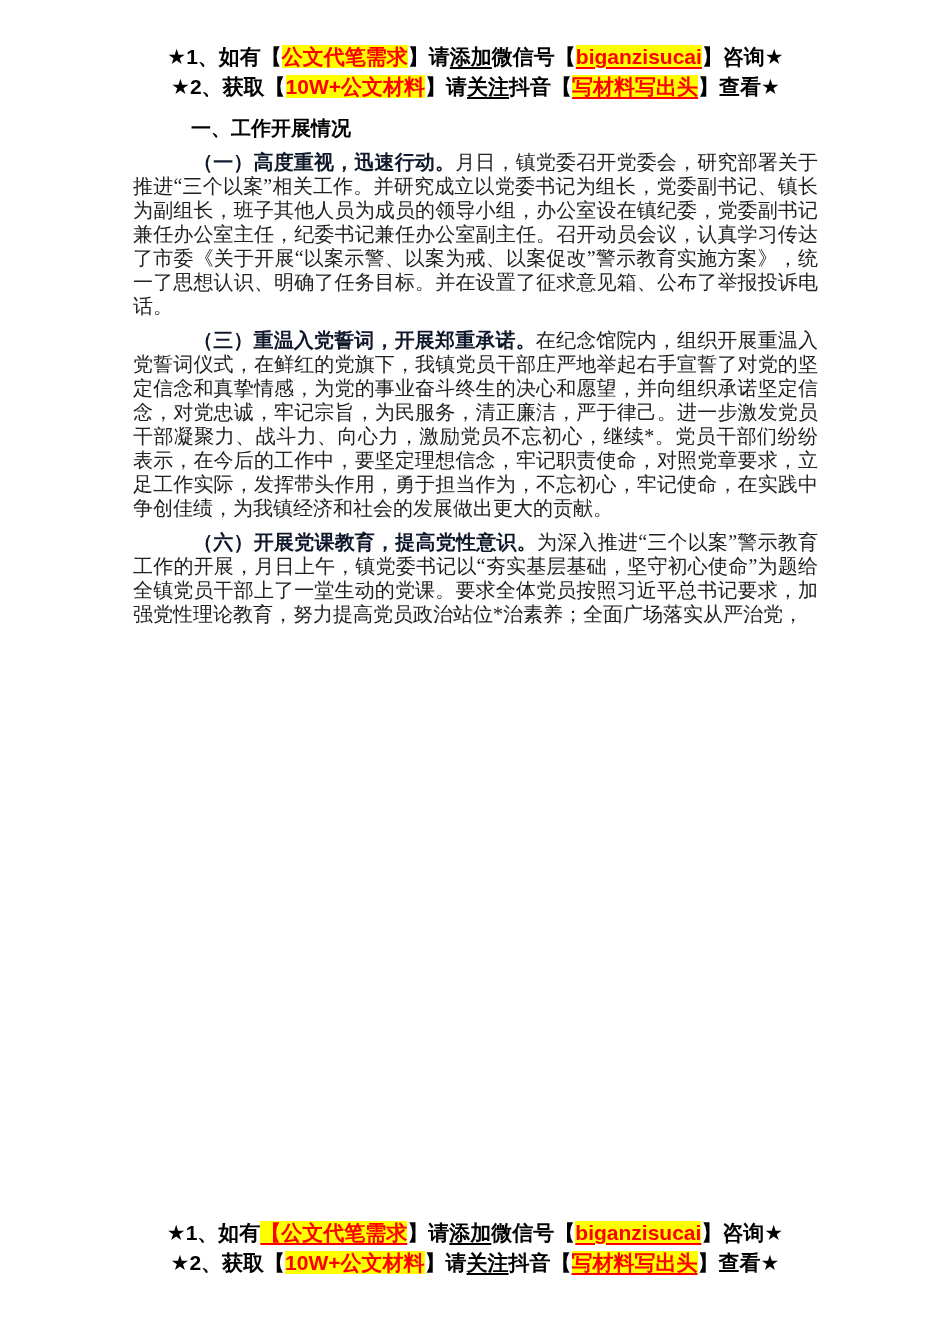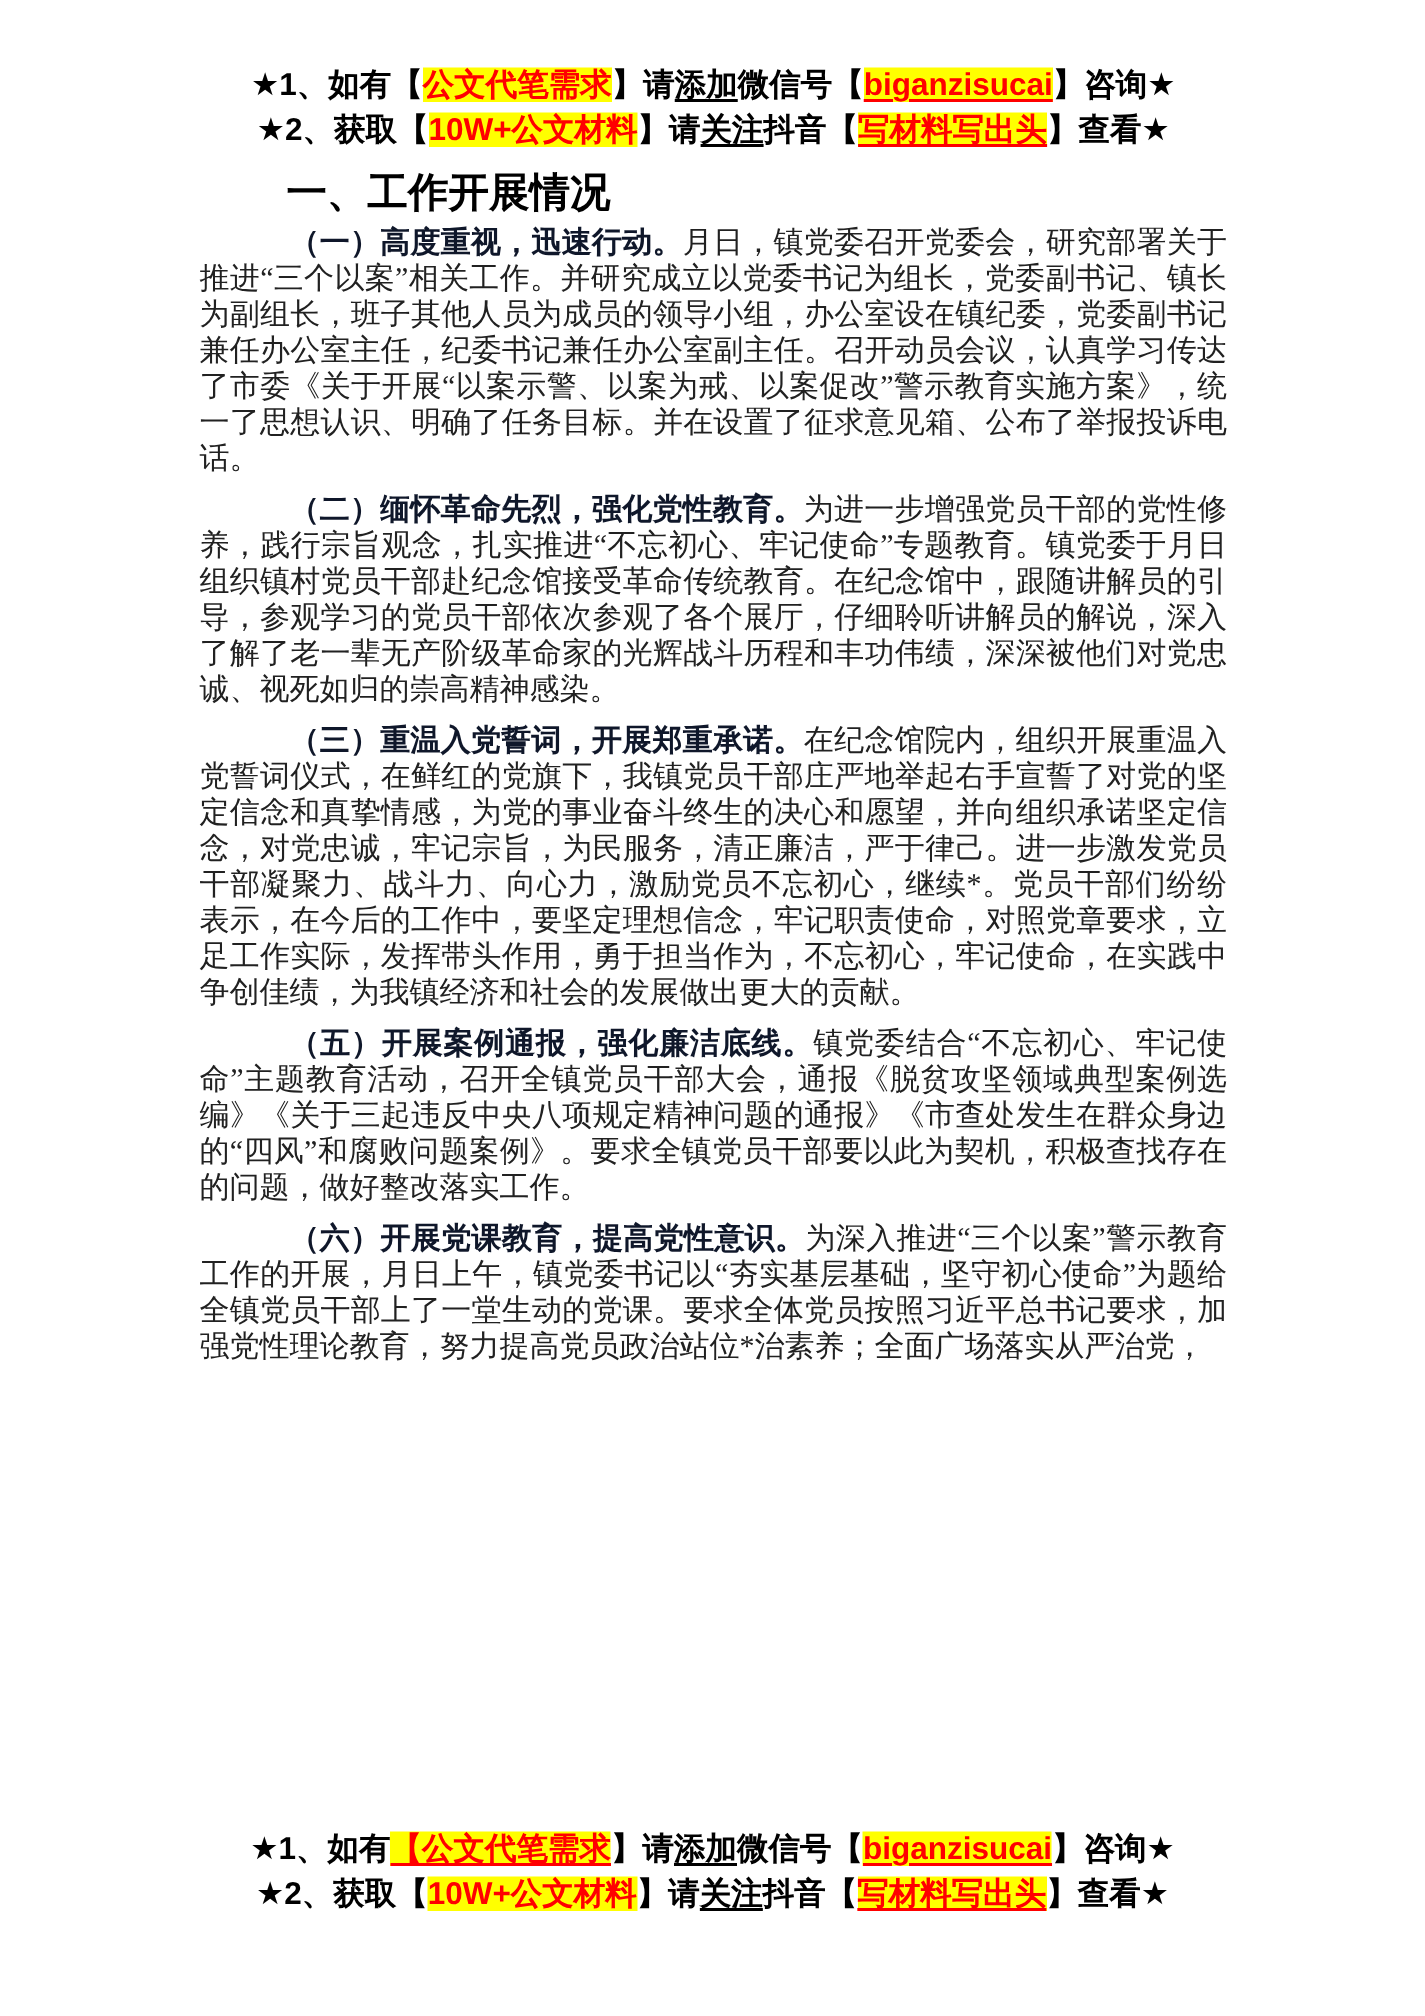--- a/index.html
+++ b/index.html
@@ -33,21 +33,21 @@
   .seg-hl-u{background:#ffff00;color:#ff0000;text-decoration:underline;text-decoration-color:#ff0000;text-decoration-thickness:2px;text-underline-offset:3px;}
   .seg-u{text-decoration:underline;text-decoration-color:#000;text-decoration-thickness:2px;text-underline-offset:3px;}
   
   .doc{
     font-size:20px;
     line-height:24px;
     text-align:justify;
   }
   .intro{margin:12px 0 10px 0;text-indent:0;}
   .section-heading{
-    font-size:27px;
+    font-size:20px;
     font-weight:700;
     color:#000;
     margin:14px 0 2px 0;
     text-indent:58px;
     line-height:24px;
   }
   .para{margin:10px 0 10px 0;text-indent:60px;}
   .para .lead{color:#0f172a;font-weight:700;}
 </style>
 </head>
@@ -57,23 +57,21 @@
 
   <div class="ad ad-header">
     <div class="ad-line"><span class="seg seg-plain">★1、如有【</span><span class="seg seg-hl">公文代笔需求</span><span class="seg seg-plain">】请</span><span class="seg seg-u">添加</span><span class="seg seg-plain">微信号【</span><span class="seg seg-hl-u">biganzisucai</span><span class="seg seg-plain">】咨询★</span></div>
     <div class="ad-line"><span class="seg seg-plain">★2、获取【</span><span class="seg seg-hl">10W+公文材料</span><span class="seg seg-plain">】请</span><span class="seg seg-u">关注</span><span class="seg seg-plain">抖音【</span><span class="seg seg-hl-u">写材料写出头</span><span class="seg seg-plain">】查看★</span></div>
   </div>
 
   <div class="doc">
     <h2 class="section-heading">一、工作开展情况</h2>
     <div id="paragraphs">
         <p class="para"><b class="lead">（一）高度重视，迅速行动。</b><span>月日，镇党委召开党委会，研究部署关于推进“三个以案”相关工作。并研究成立以党委书记为组长，党委副书记、镇长为副组长，班子其他人员为成员的领导小组，办公室设在镇纪委，党委副书记兼任办公室主任，纪委书记兼任办公室副主任。召开动员会议，认真学习传达了市委《关于开展“以案示警、以案为戒、以案促改”警示教育实施方案》，统一了思想认识、明确了任务目标。并在设置了征求意见箱、公布了举报投诉电话。</span></p>
-        <p class="para"><b class="lead">（二）缅怀革命先烈，强化党性教育。</b><span>为进一步增强党员干部的党性修养，践行宗旨观念，扎实推进“不忘初心、牢记使命”专题教育。镇党委于月日组织镇村党员干部赴纪念馆接受革命传统教育。在纪念馆中，跟随讲解员的引导，参观学习的党员干部依次参观了各个展厅，仔细聆听讲解员的解说，深入了解了老一辈无产阶级革命家的光辉战斗历程和丰功伟绩，深深被他们对党忠诚、视死如归的崇高精神感染。</span></p>
         <p class="para"><b class="lead">（三）重温入党誓词，开展郑重承诺。</b><span>在纪念馆院内，组织开展重温入党誓词仪式，在鲜红的党旗下，我镇党员干部庄严地举起右手宣誓了对党的坚定信念和真挚情感，为党的事业奋斗终生的决心和愿望，并向组织承诺坚定信念，对党忠诚，牢记宗旨，为民服务，清正廉洁，严于律己。进一步激发党员干部凝聚力、战斗力、向心力，激励党员不忘初心，继续*。党员干部们纷纷表示，在今后的工作中，要坚定理想信念，牢记职责使命，对照党章要求，立足工作实际，发挥带头作用，勇于担当作为，不忘初心，牢记使命，在实践中争创佳绩，为我镇经济和社会的发展做出更大的贡献。</span></p>
-        <p class="para"><b class="lead">（五）开展案例通报，强化廉洁底线。</b><span>镇党委结合“不忘初心、牢记使命”主题教育活动，召开全镇党员干部大会，通报《脱贫攻坚领域典型案例选编》《关于三起违反中央八项规定精神问题的通报》《市查处发生在群众身边的“四风”和腐败问题案例》。要求全镇党员干部要以此为契机，积极查找存在的问题，做好整改落实工作。</span></p>
         <p class="para"><b class="lead">（六）开展党课教育，提高党性意识。</b><span>为深入推进“三个以案”警示教育工作的开展，月日上午，镇党委书记以“夯实基层基础，坚守初心使命”为题给全镇党员干部上了一堂生动的党课。要求全体党员按照习近平总书记要求，加强党性理论教育，努力提高党员政治站位*治素养；全面广场落实从严治党，</span></p>
       </div>
   </div>
 
   <div class="ad ad-footer">
     <div class="ad-line"><span class="seg seg-plain">★1、如有</span><span class="seg seg-hl-u">【公文代笔需求</span><span class="seg seg-plain">】请</span><span class="seg seg-u">添加</span><span class="seg seg-plain">微信号【</span><span class="seg seg-hl-u">biganzisucai</span><span class="seg seg-plain">】咨询★</span></div>
     <div class="ad-line"><span class="seg seg-plain">★2、获取【</span><span class="seg seg-hl">10W+公文材料</span><span class="seg seg-plain">】请</span><span class="seg seg-u">关注</span><span class="seg seg-plain">抖音【</span><span class="seg seg-hl-u">写材料写出头</span><span class="seg seg-plain">】查看★</span></div>
   </div>
 
 </div>

